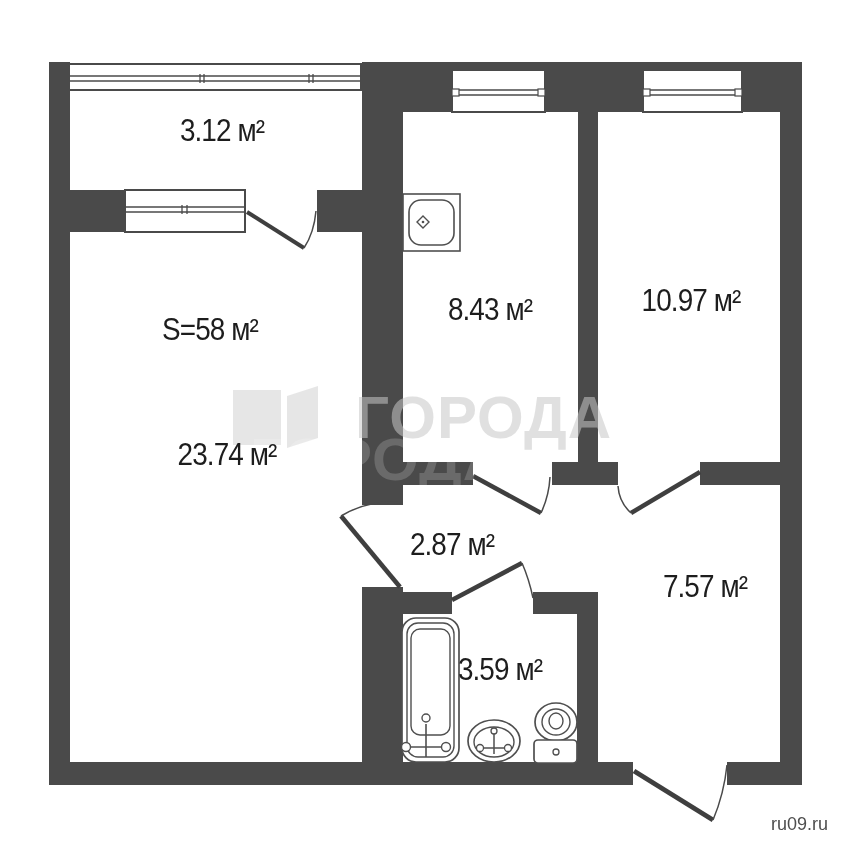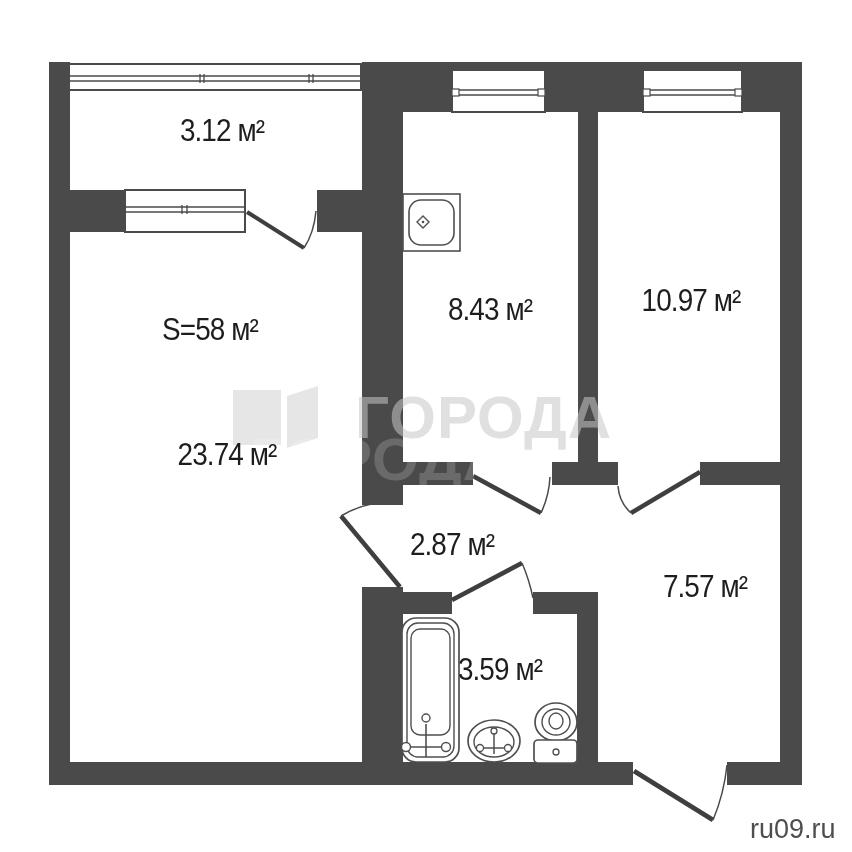--- a/index.html
+++ b/index.html
@@ -33,24 +33,25 @@
     position:absolute;
     font-size:60px;
     letter-spacing:1px;
     color:var(--wmg,rgba(255,255,255,0.18));
     white-space:nowrap;
     z-index:2;
     font-weight:bold;
   }
   .site-mark{
     position:absolute;
-    font-size:27px;
+    font-size:18px;
     color:var(--site,#4e4e4e);
     white-space:nowrap;
     z-index:3;
+    margin-left:21px;
   }
 </style>
 </head>
 <body>
 
 <div id="canvas">
 
   <svg id="plan-svg" width="852" height="852" viewBox="0 0 852 852">
 
     <g fill="#4a4a4a" stroke="none">

